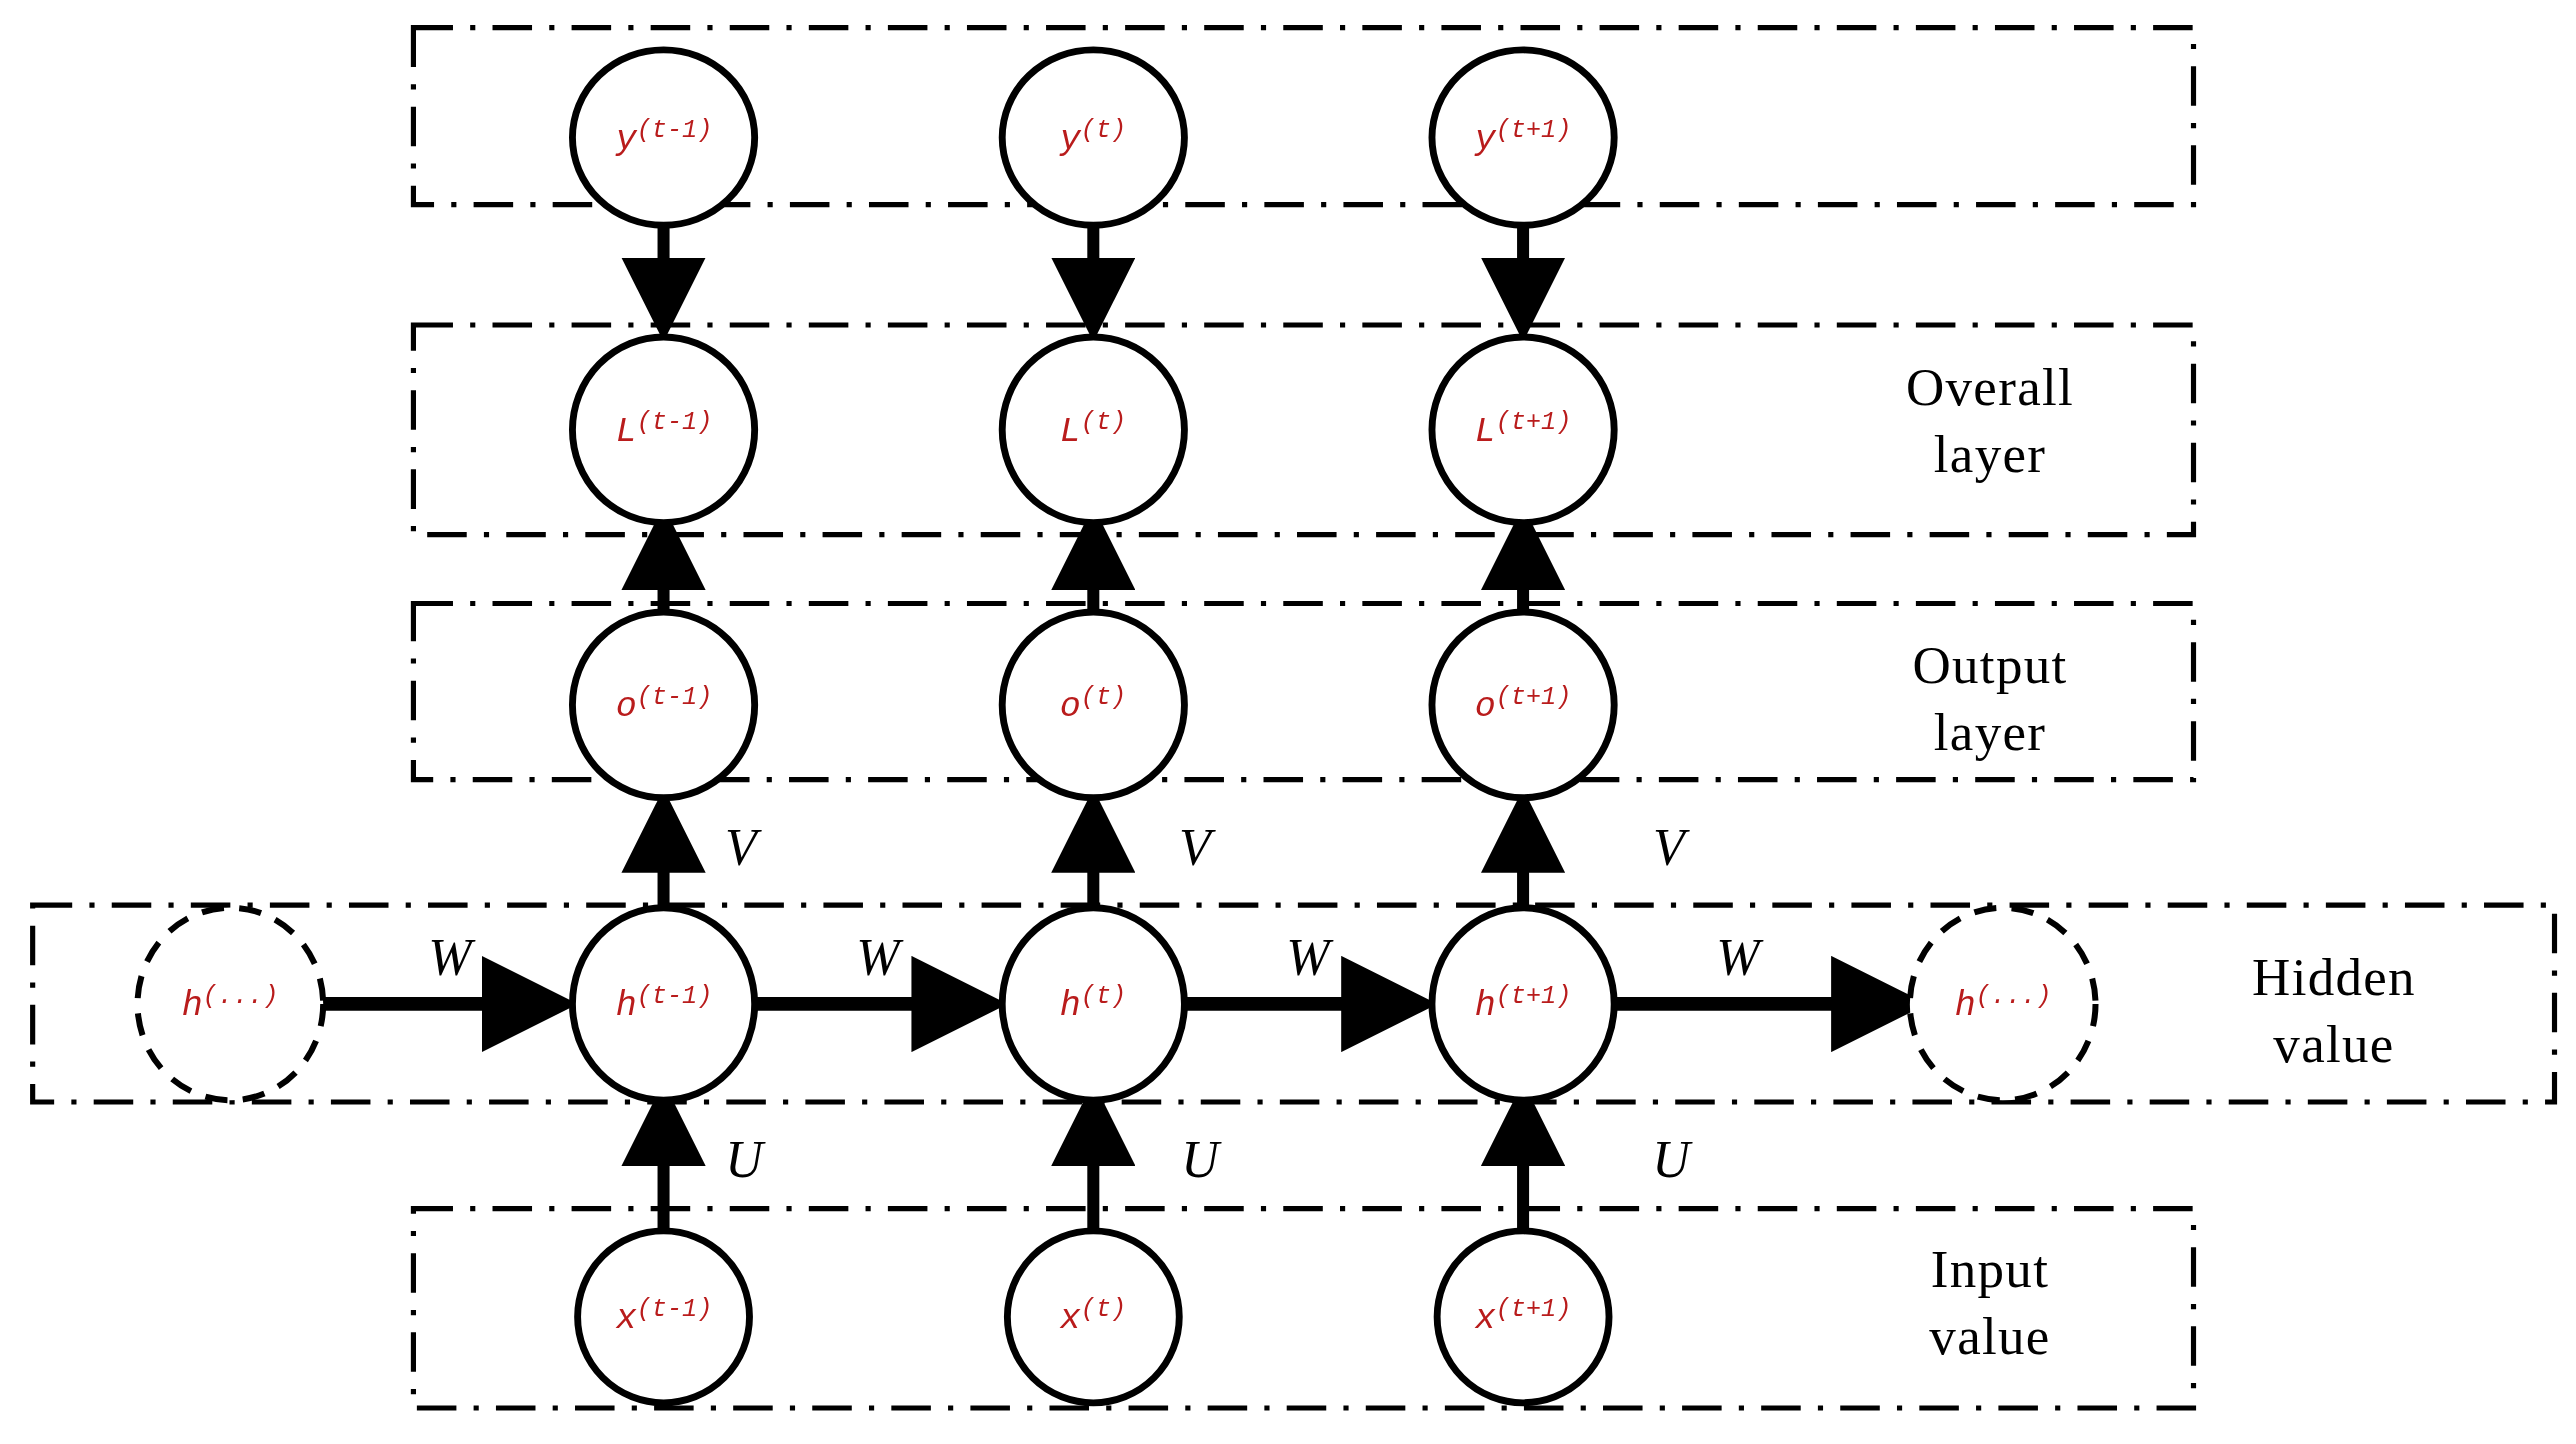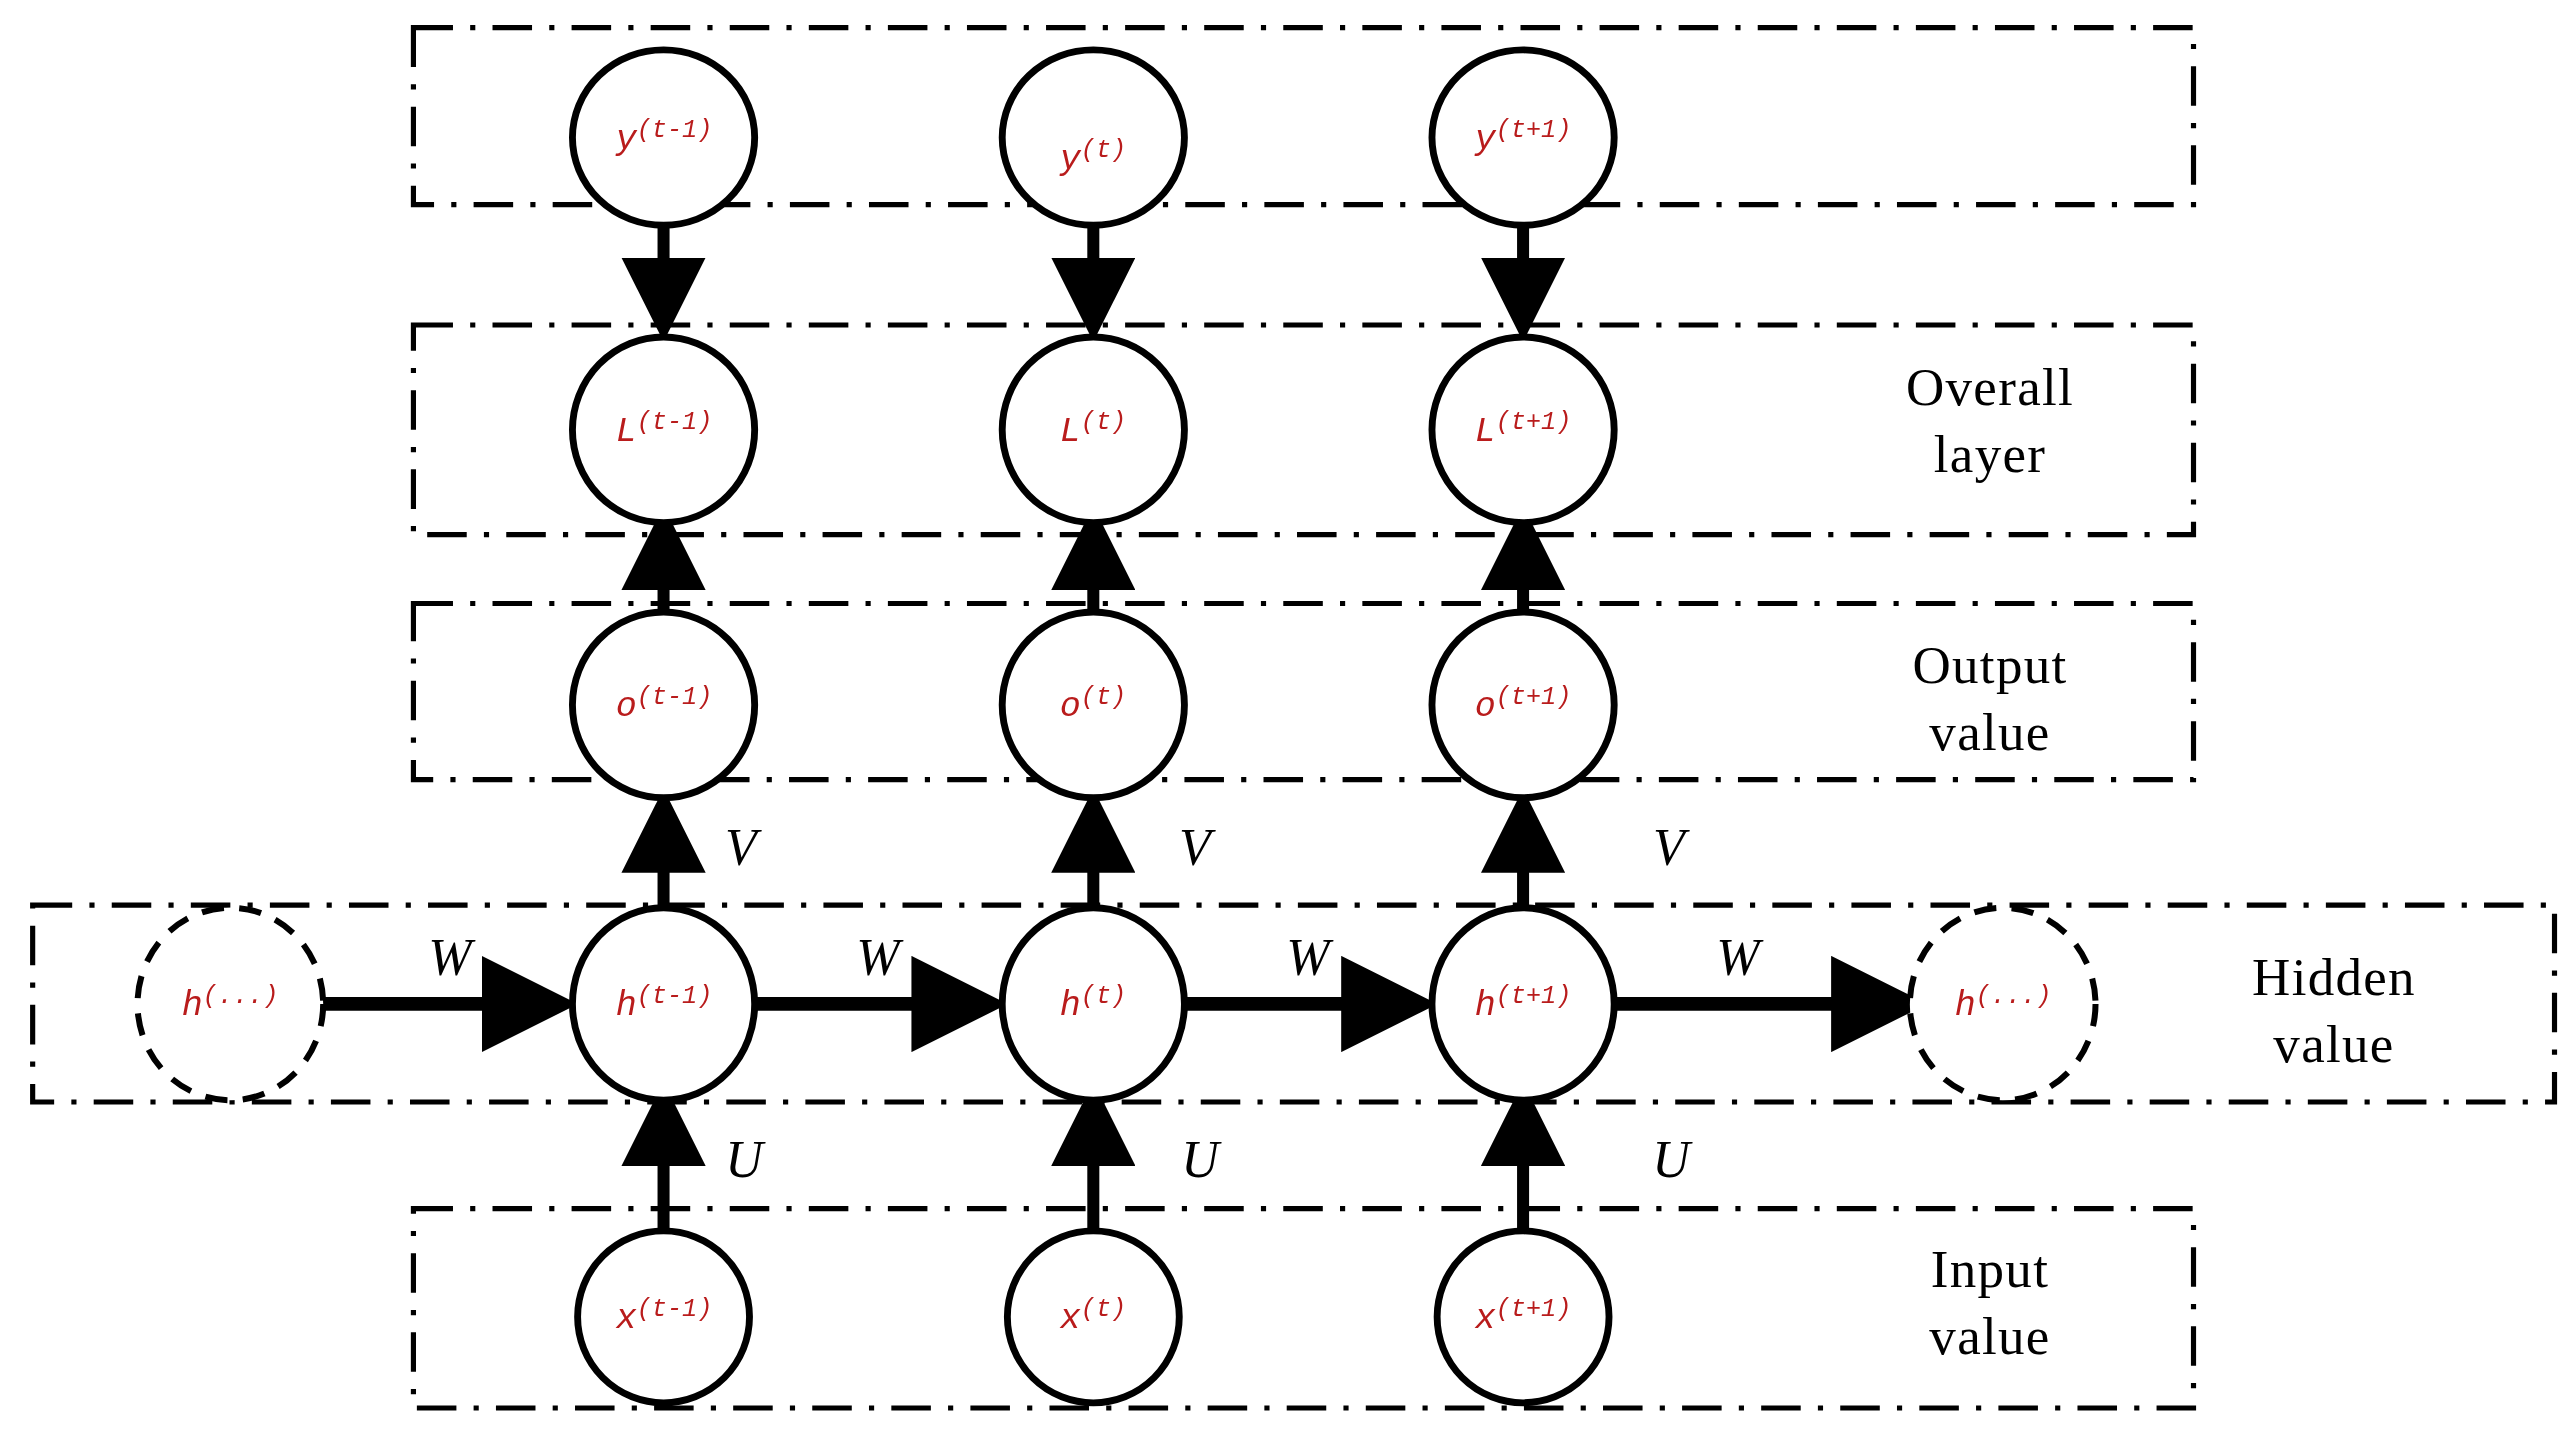--- a/index.html
+++ b/index.html
@@ -142,21 +142,21 @@
     <g>
       <ellipse cx="772" cy="1532" rx="100" ry="100" fill="#ffffff" stroke="#000000" stroke-width="8"></ellipse>
       <ellipse cx="1272" cy="1532" rx="100" ry="100" fill="#ffffff" stroke="#000000" stroke-width="8"></ellipse>
       <ellipse cx="1772" cy="1532" rx="100" ry="100" fill="#ffffff" stroke="#000000" stroke-width="8"></ellipse>
     </g>
   </svg>
 
   <div class="node-label" style="left:664px; top:138px;">
     <span>y</span><sup>(t-1)</sup>
   </div>
-  <div class="node-label" style="left:1093px; top:138px;margin-top:20px;">
+  <div class="node-label" style="left:1093px; top:138px;">
     <span>y</span><sup>(t)</sup>
   </div>
   <div class="node-label" style="left:1523px; top:138px;">
     <span>y</span><sup>(t+1)</sup>
   </div>
 
   <div class="node-label" style="left:664px; top:430px;">
     <span>L</span><sup>(t-1)</sup>
   </div>
   <div class="node-label" style="left:1093px; top:430px;">
@@ -213,21 +213,21 @@
 
   <div class="weight-label" style="left:744px; top:1159px;">U</div>
   <div class="weight-label" style="left:1200px; top:1159px;">U</div>
   <div class="weight-label" style="left:1671px; top:1159px;">U</div>
 
 
   <div class="row-label" style="left:1848px; top:354px; width:284px;">Overall
 layer</div>
 
   <div class="row-label" style="left:1848px; top:632px; width:284px;">Output
-value</div>
+layer</div>
 
   <div class="row-label" style="left:2175px; top:944px; width:318px;">Hidden
 value</div>
 
   <div class="row-label" style="left:1848px; top:1236px; width:284px;">Input
 value</div>
 
 </div>
 
 

